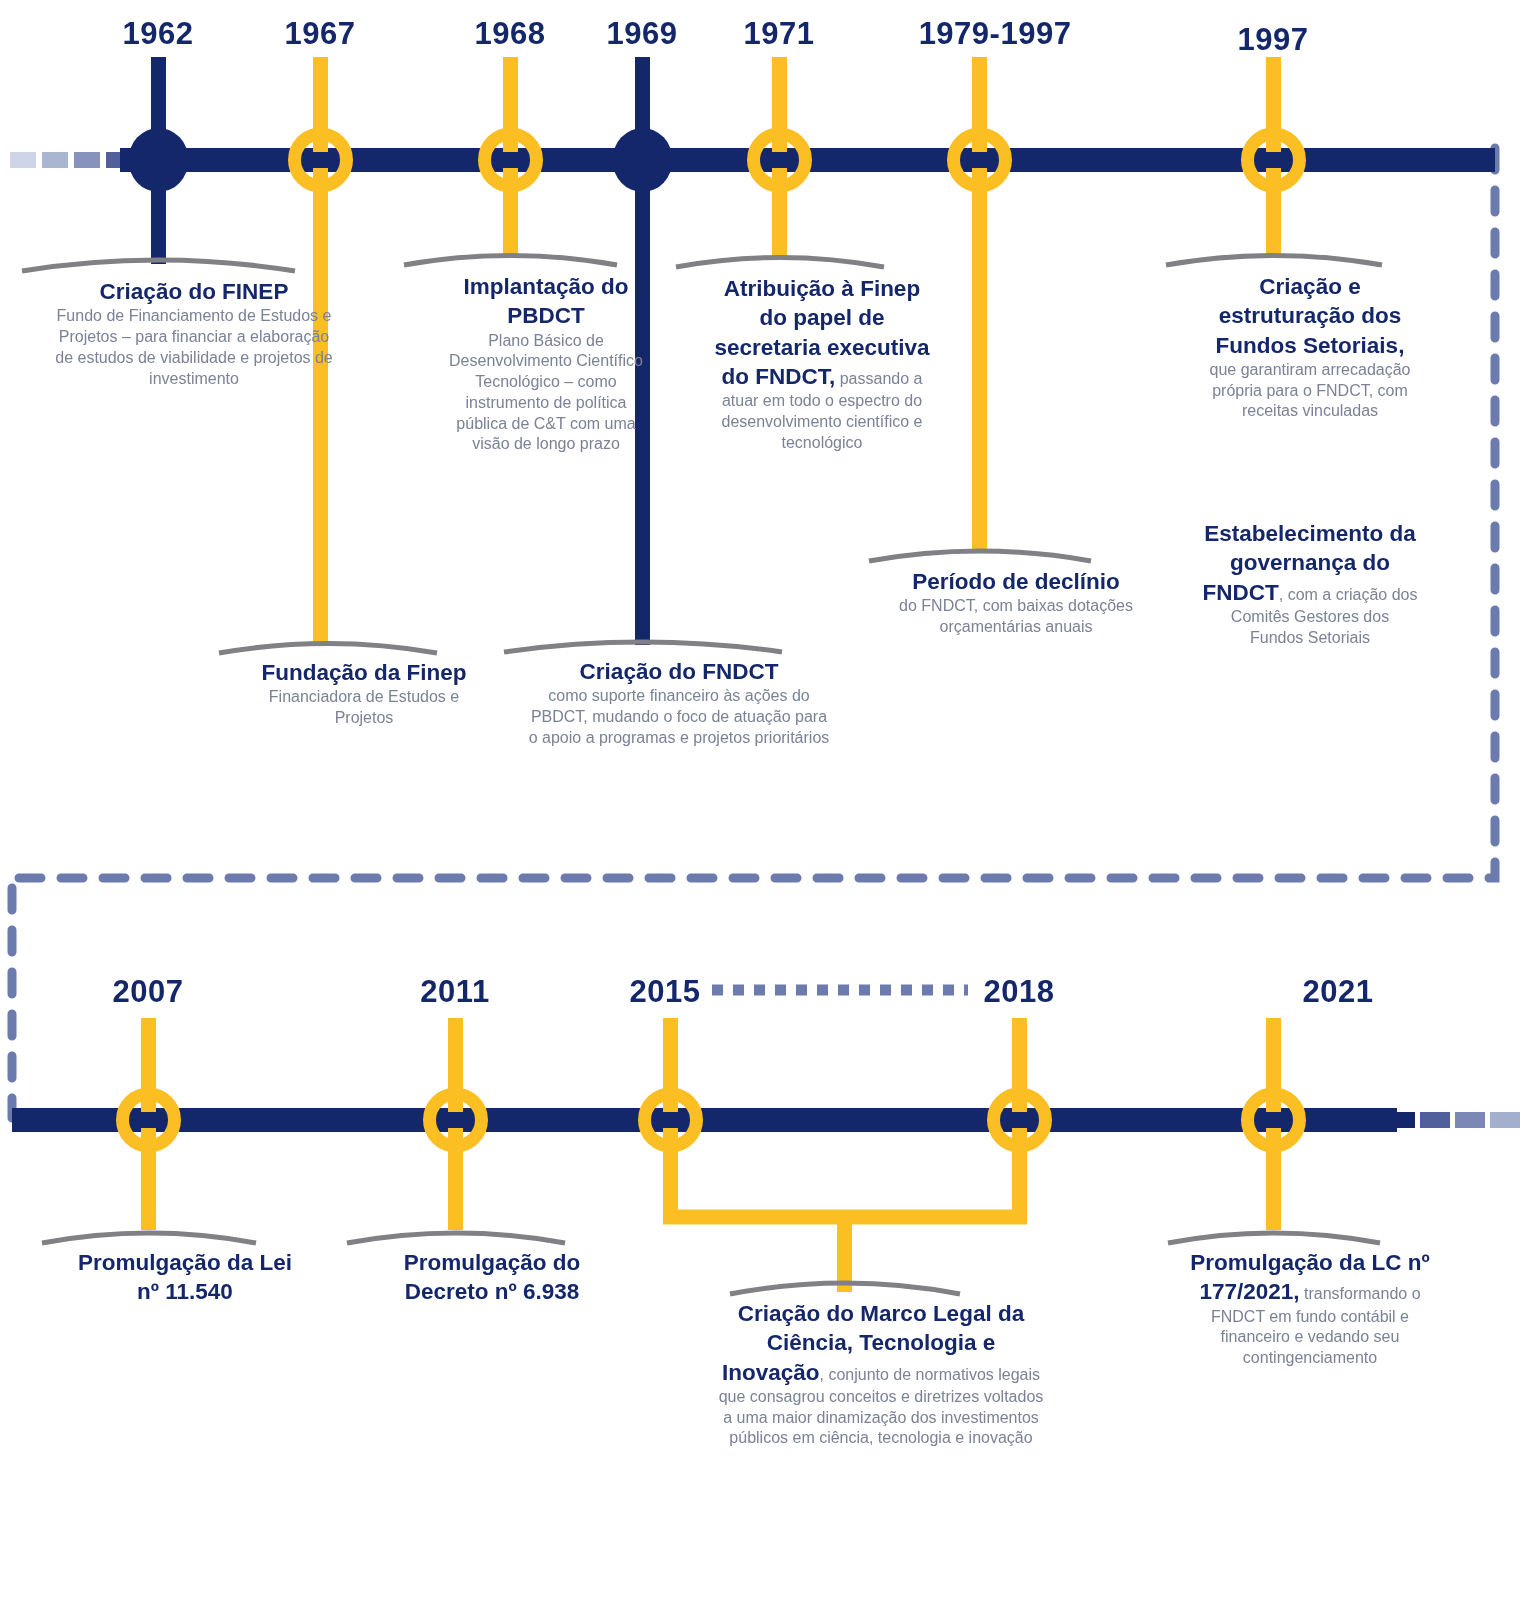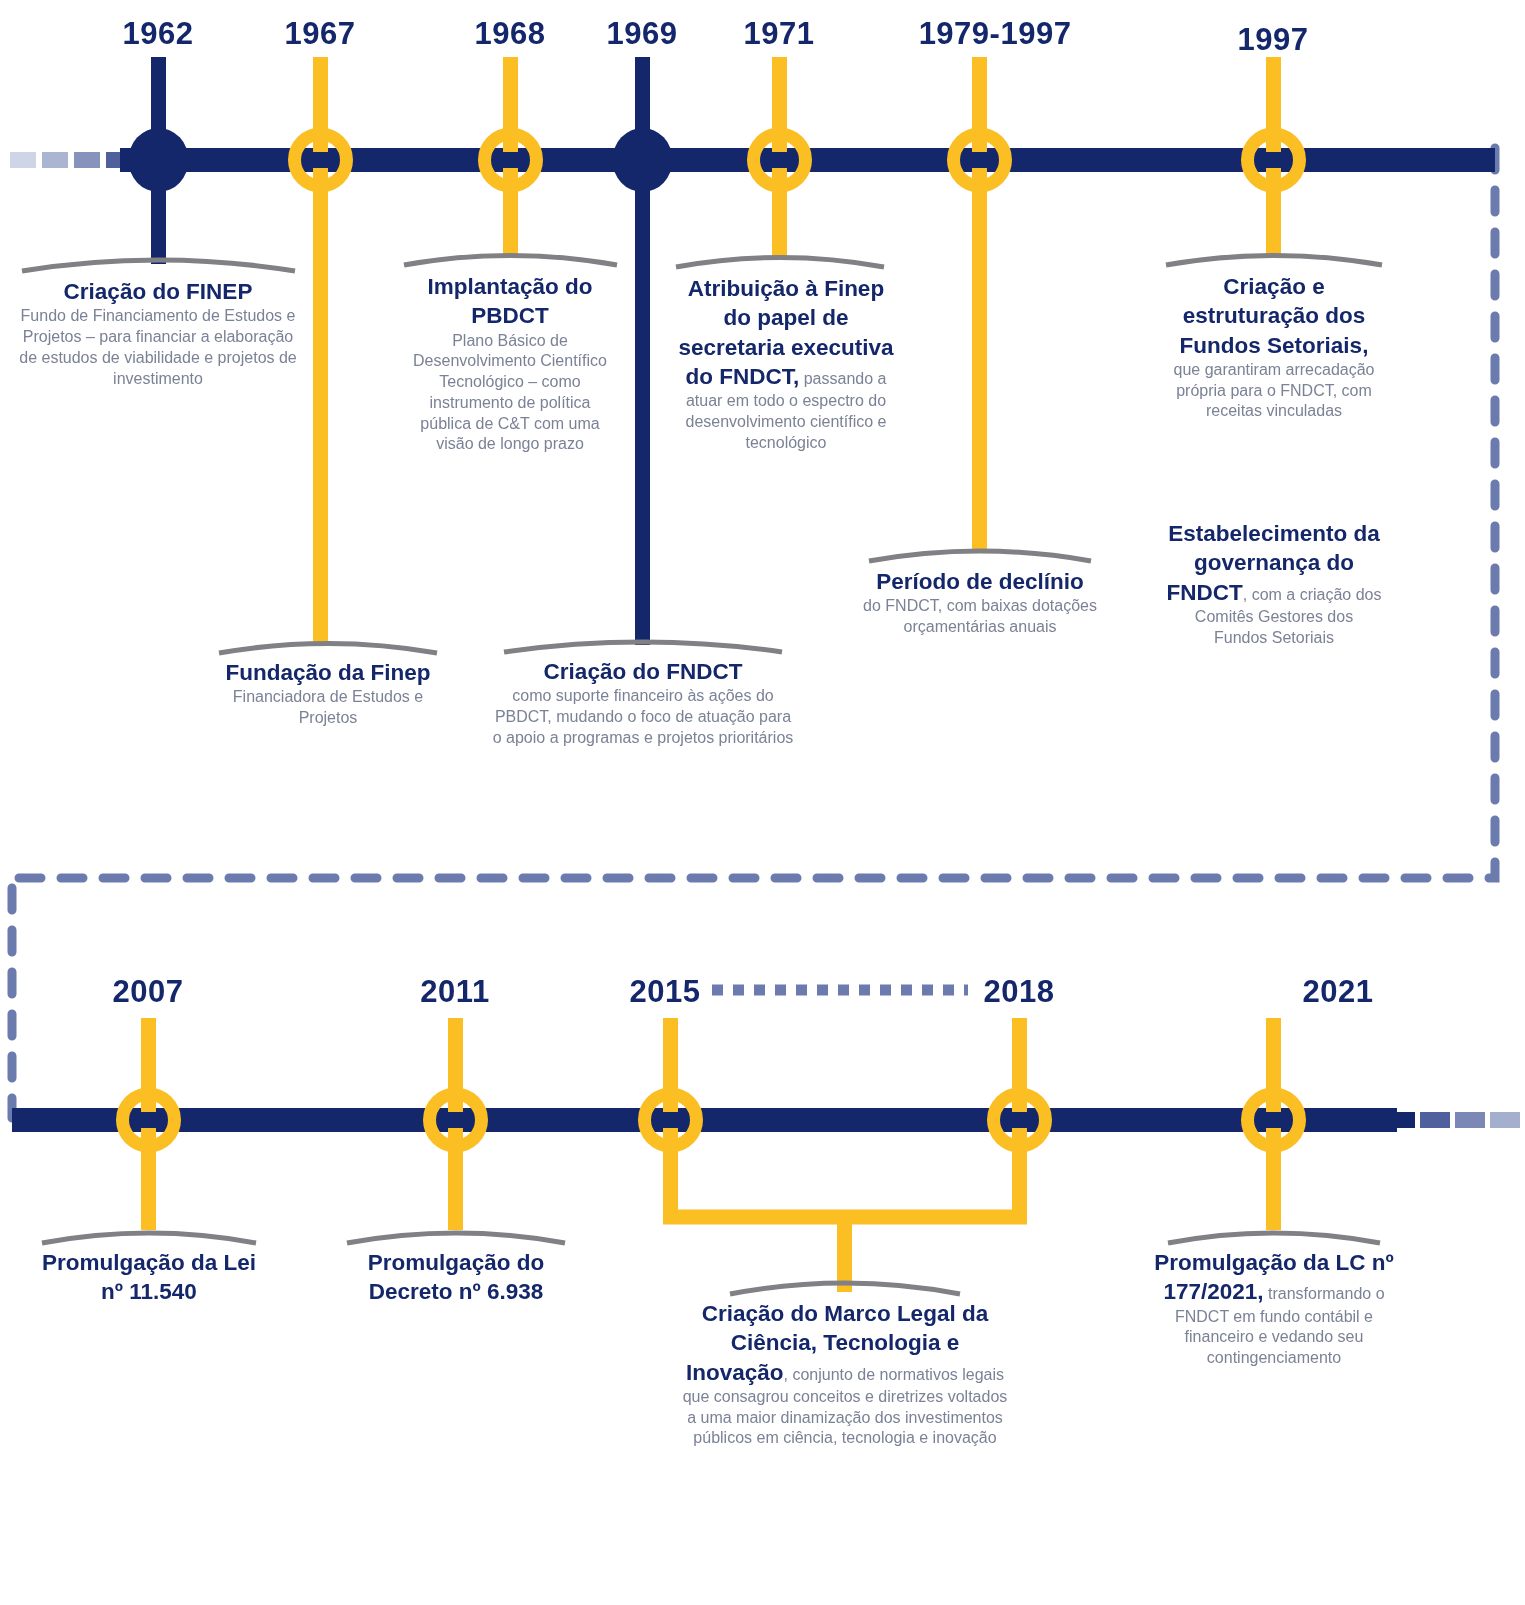--- a/index.html
+++ b/index.html
@@ -20,20 +20,21 @@
     white-space:nowrap;
     transform:translateX(-50%);
     font-family:"Liberation Sans", sans-serif;
   }
 
   .card{
     position:absolute;
     transform:translateX(-50%);
     text-align:center;
     line-height:1.30;
+    margin-left:36px;
   }
   .card .ttl{
     color:#15276b;
     font-weight:bold;
     font-size:22.5px;
   }
   .card .body{
     color:#7b8296;
     font-size:16px;
     font-weight:normal;

